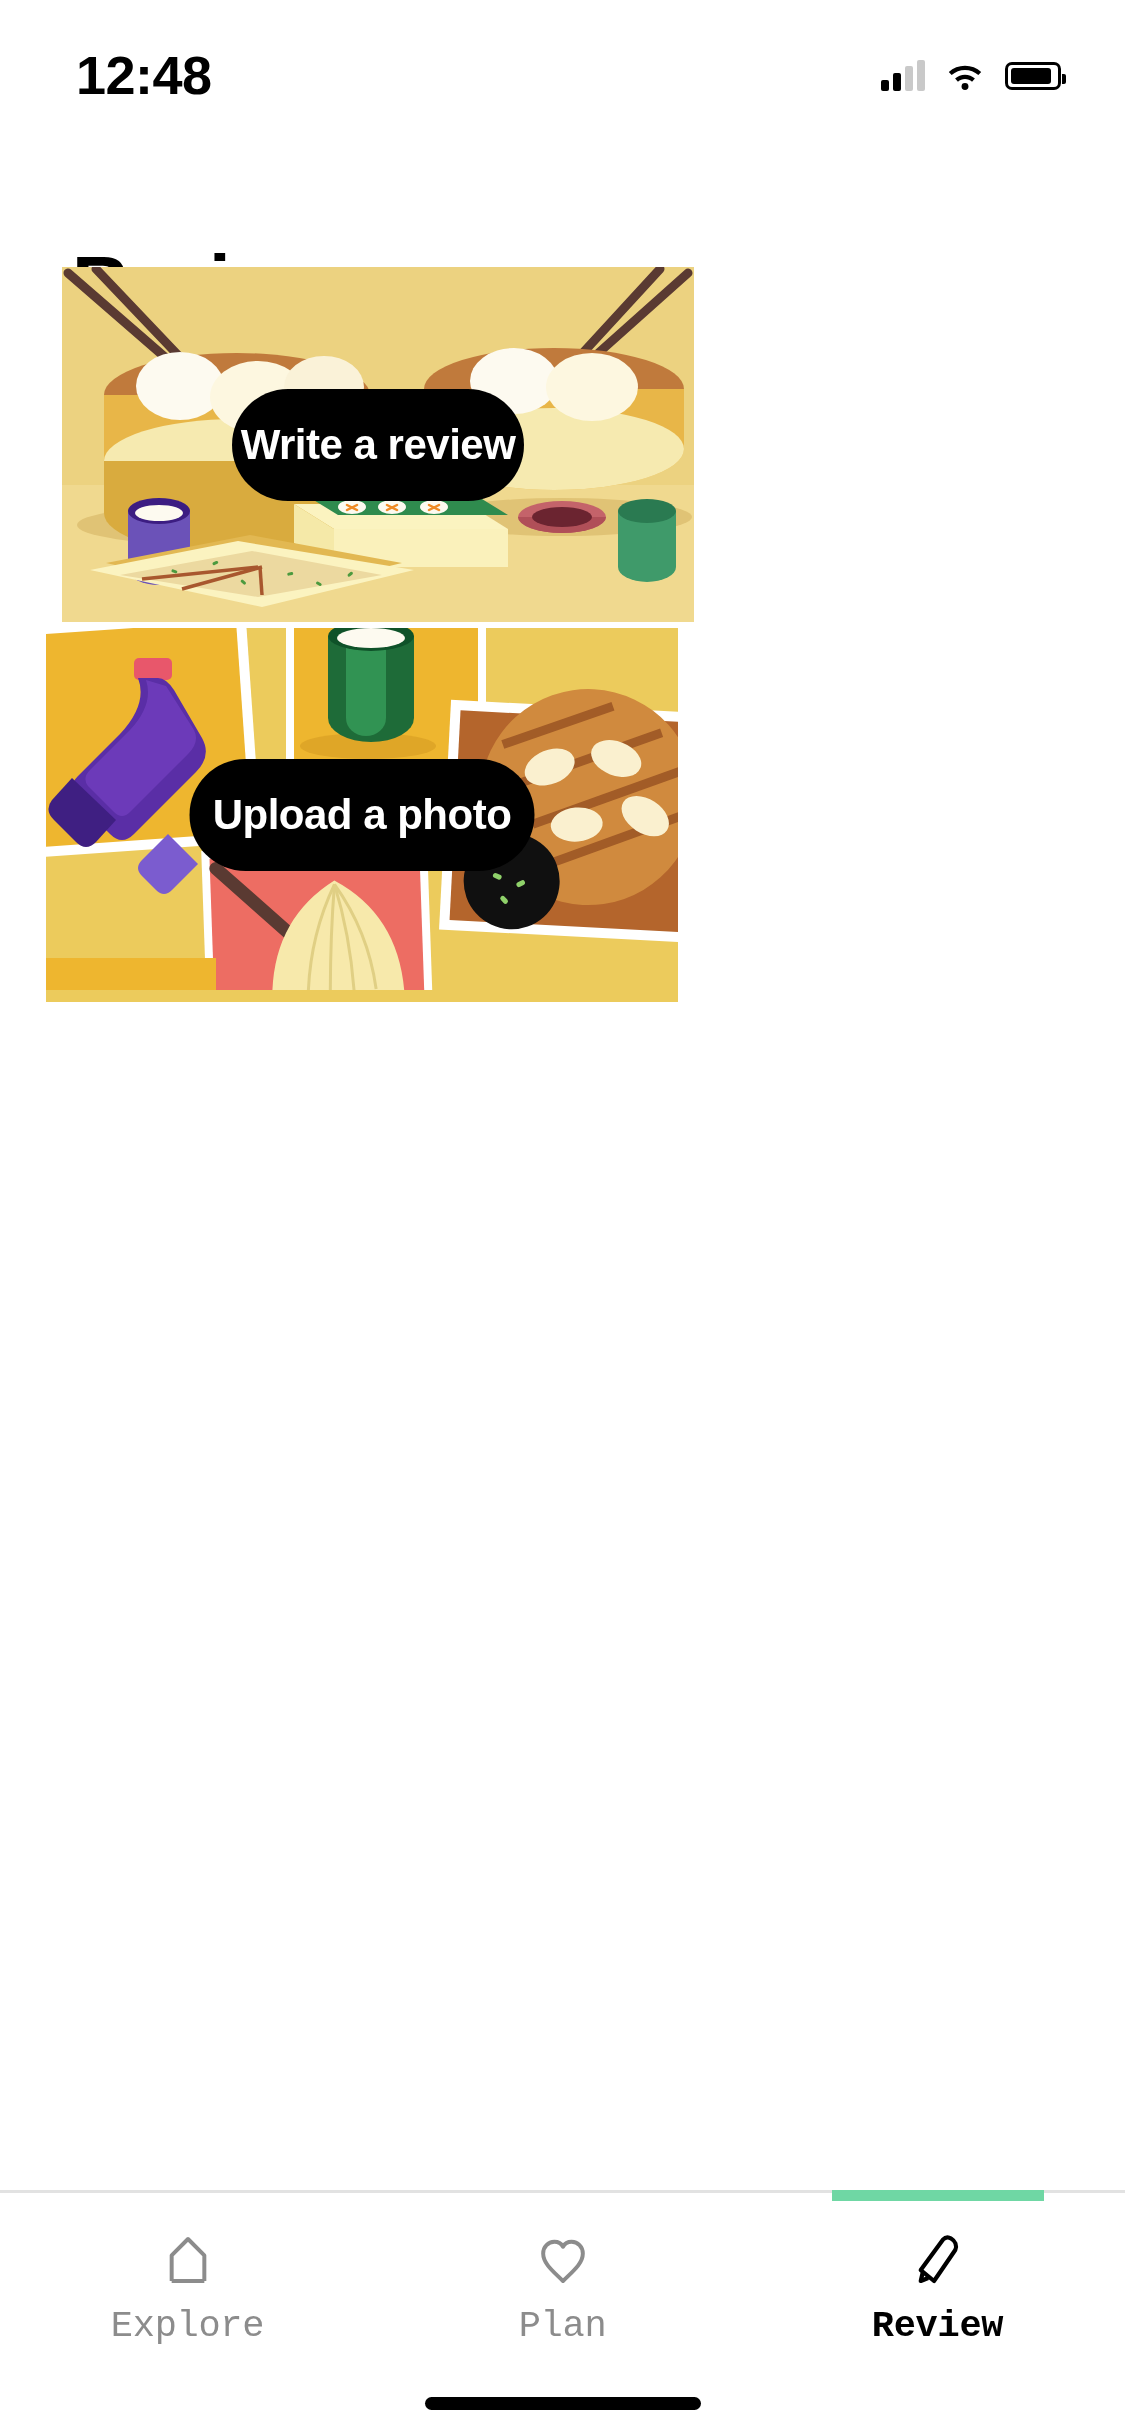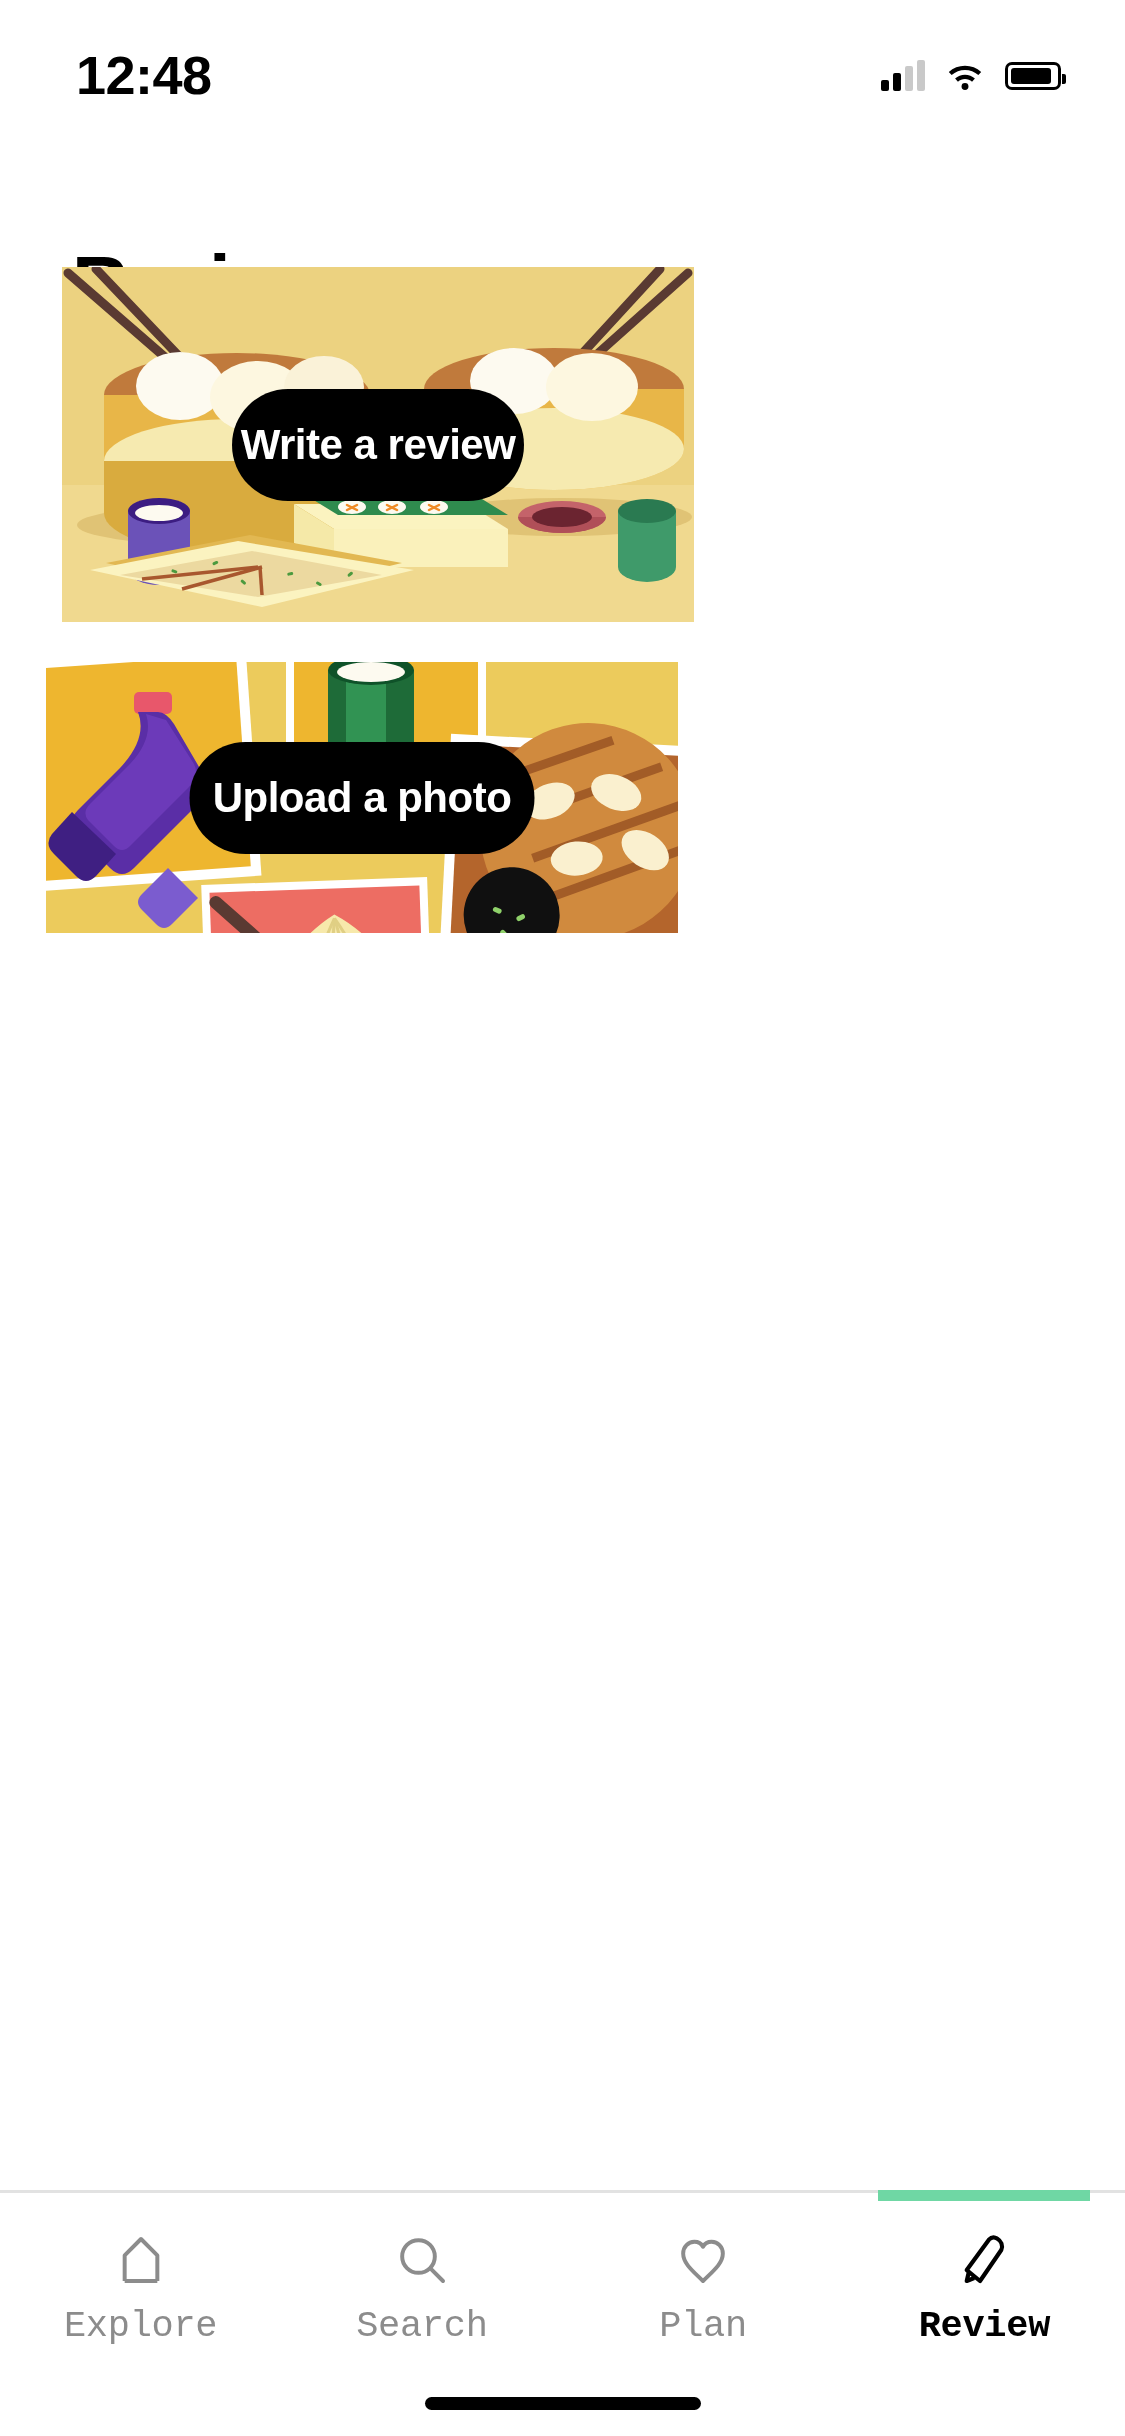--- a/index.html
+++ b/index.html
@@ -46,21 +46,21 @@
     font-size:78px; font-weight:bold; color:#000;
     letter-spacing:-2px; line-height:1;
   }
 
   
   .card {
     position:absolute; left:46px; width:632px;
     overflow:hidden;
   }
   #card-write { top:267px; height:355px; background:#ecd280;margin-left:16px; }
-  #card-upload{ top:662px; height:271px; background:#eccb5c; }
+  #card-upload{ top:628px; height:374px; background:#eccb5c; }
 
   .cta {
     position:absolute; left:50%; top:50%;
     transform:translate(-50%,-50%);
     background:#000; color:#fff;
     border-radius:90px;
     display:flex; align-items:center; justify-content:center;
     font-size:42px; font-weight:bold; letter-spacing:-0.5px;
     white-space:nowrap;
     z-index:40;
@@ -286,30 +286,20 @@
 
         <div class="ic">
           <svg viewBox="0 0 24 24" width="56" height="56" fill="none" stroke="#8c8c8c" stroke-width="1.7">
             <path d="M5 21V10l7-7 7 7v11" stroke-linejoin="round"></path>
             <line x1="5" y1="21" x2="19" y2="21"></line>
           </svg>
         </div>
         <div class="lbl">Explore</div>
       </div>
 
-      <div class="tab">
-
-        <div class="ic">
-          <svg viewBox="0 0 24 24" width="56" height="56" fill="none" stroke="#8c8c8c" stroke-width="1.7" stroke-linecap="round">
-            <circle cx="10.5" cy="10.5" r="7"></circle>
-            <line x1="15.6" y1="15.6" x2="21" y2="21"></line>
-          </svg>
-        </div>
-        <div class="lbl">Search</div>
-      </div>
 
       <div class="tab">
 
         <div class="ic">
           <svg viewBox="0 0 24 24" width="56" height="56" fill="none" stroke="#8c8c8c" stroke-width="1.7" stroke-linejoin="round">
             <path d="M12 21C8 17 3.5 13.6 3.5 9.2 3.5 6.3 5.7 4.2 8.3 4.2c1.6 0 3 .8 3.7 2.1.7-1.3 2.1-2.1 3.7-2.1 2.6 0 4.8 2.1 4.8 5 0 4.4-4.5 7.8-8.5 11.8z"></path>
           </svg>
         </div>
         <div class="lbl">Plan</div>
       </div>

